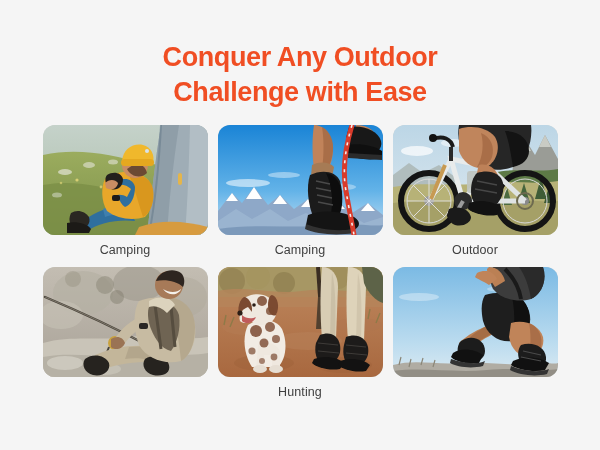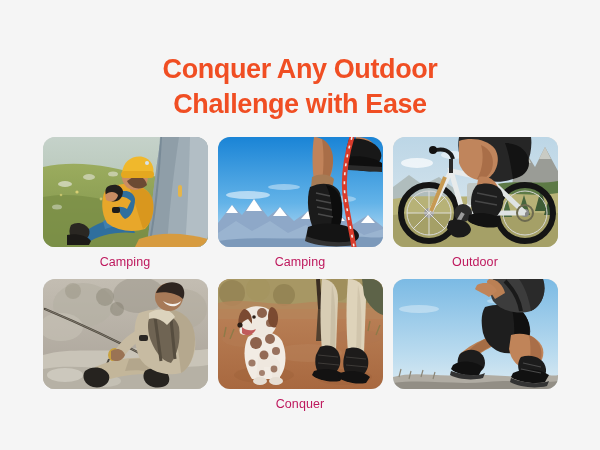--- a/index.html
+++ b/index.html
@@ -16,21 +16,21 @@
   .page {
     width: 600px;
     height: 450px;
     position: relative;
     box-sizing: border-box;
   }
 
   
   .heading {
     margin: 0;
-    padding-top: 52px;
+    padding-top: 40px;
     text-align: center;
     color: #f04e23;
     font-size: 27px;
     font-weight: bold;
     line-height: 1.28;
     letter-spacing: -0.4px;
   }
   .heading .line {
     display: block;
   }
@@ -58,21 +58,21 @@
   }
   .thumb svg {
     display: block;
     width: 165px;
     height: 110px;
   }
   .card-label {
     display: block;
     text-align: center;
     font-size: 12.5px;
-    color: #be185d;
+    color: #404040;
     margin-top: 9px;
     line-height: 1;
     letter-spacing: 0.1px;
   }
 </style>
 </head>
 <body>
 
 <div class="page">
 
@@ -387,21 +387,21 @@
           <path d="M144 0 L165 0 L165 36 C158 34 150 26 146 16 Z" fill="#5d6348"></path>
 
           <path d="M102 68 C112 64 120 68 122 78 C124 90 116 98 106 98 C98 96 96 84 98 76 Z" fill="#1d1b1a"></path>
           <path d="M96 92 C106 88 120 90 126 96 L122 102 C110 104 98 100 94 96 Z" fill="#131212"></path>
           <path d="M128 70 C138 66 148 70 150 80 C152 92 144 100 134 100 C126 98 124 86 126 78 Z" fill="#1d1b1a"></path>
           <path d="M122 94 C132 90 146 92 152 98 L148 104 C136 106 124 102 120 98 Z" fill="#131212"></path>
           <path d="M100 76 L120 78 M100 84 L121 86" stroke="#3e3b38" stroke-width="1.2"></path>
           <path d="M128 78 L148 80 M128 86 L149 88" stroke="#3e3b38" stroke-width="1.2"></path>
         </svg>
       </div>
-      <span class="card-label">Conquer</span>
+      <span class="card-label">Hunting</span>
     </div>
 
     <div class="card">
       <div class="thumb">
         <svg viewBox="0 0 165 110" preserveAspectRatio="none" aria-hidden="true">
           <defs>
             <linearGradient id="runSky" x1="0" y1="0" x2="0" y2="1">
               <stop offset="0%" stop-color="#7bbae4"></stop>
               <stop offset="70%" stop-color="#bcdcef"></stop>
               <stop offset="100%" stop-color="#dceaf2"></stop>

